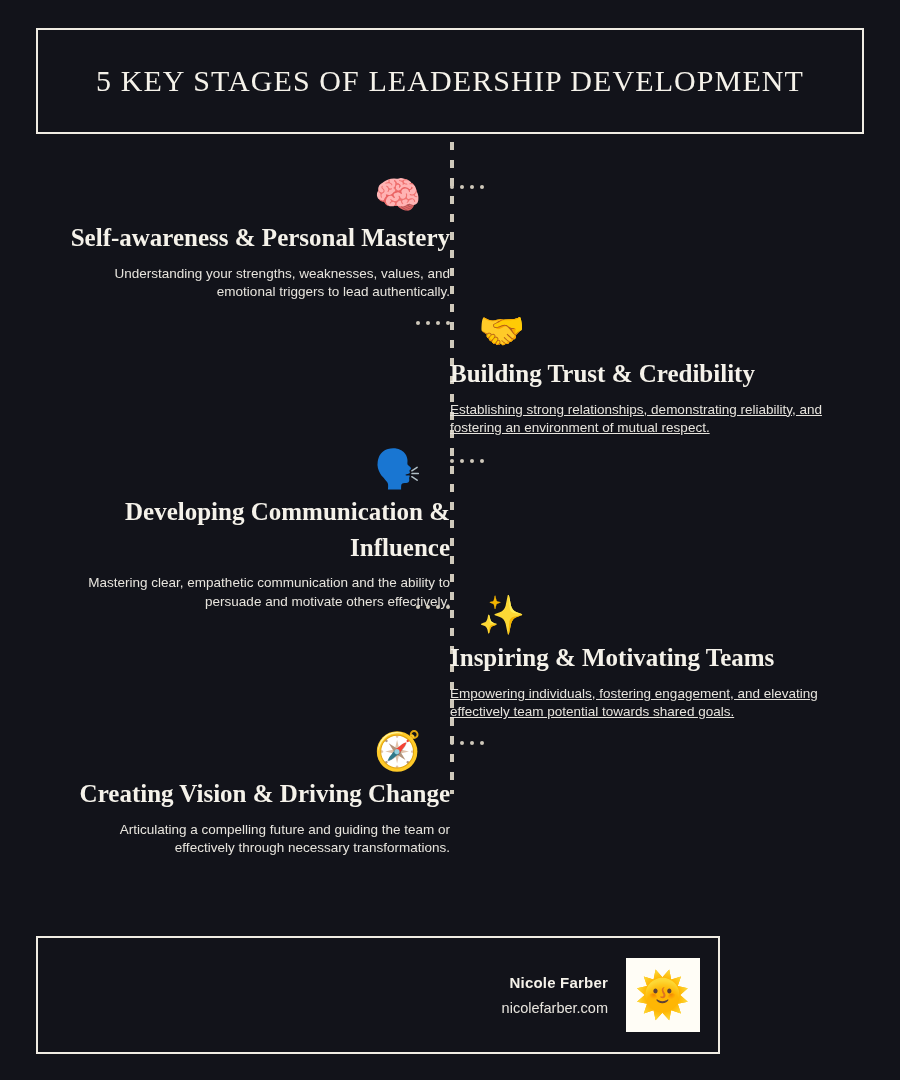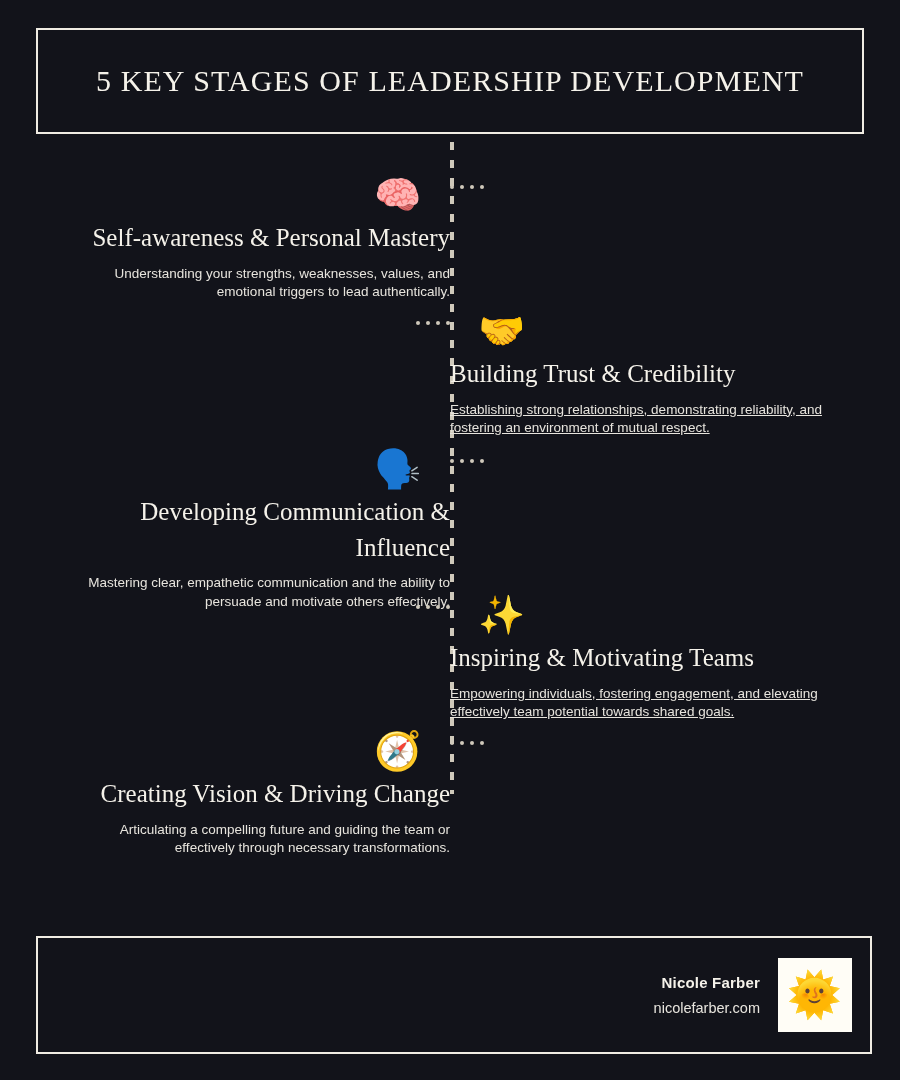--- a/index.html
+++ b/index.html
@@ -85,21 +85,21 @@
     display: inline-block;
   }
   .stage.left .icon-row  { text-align: right; padding-right: 28px; }
   .stage.right .icon-row { text-align: left;  padding-left: 28px; }
 
   .stage-title {
     font-family: "Liberation Serif", serif;
     font-size: 25px;
     line-height: 1.42;
     color: #f5f2ea;
-    font-weight: 400;
+    font-weight: 700;
     margin-top: 6px;
   }
   .stage.left .stage-title  { padding-left: 40px; }
   .stage.right .stage-title { padding-right: 30px; }
 
   .stage-desc {
     font-size: 13.5px;
     line-height: 1.38;
     color: #e7e4dd;
     margin-top: 9px;
@@ -112,21 +112,21 @@
   #stage-2 { top: 312px; }
   #stage-3 { top: 450px; }
   #stage-4 { top: 596px; }
   #stage-5 { top: 732px; }
 
   
   .footer-box {
     position: absolute;
     left: 36px;
     top: 936px;
-    width: 836px;
+    width: 684px;
     height: 118px;
     border: 2px solid #f0ece3;
   }
   .footer-inner {
     position: absolute;
     right: 18px;
     top: 50%;
     transform: translateY(-50%);
     display: flex;
     align-items: center;

